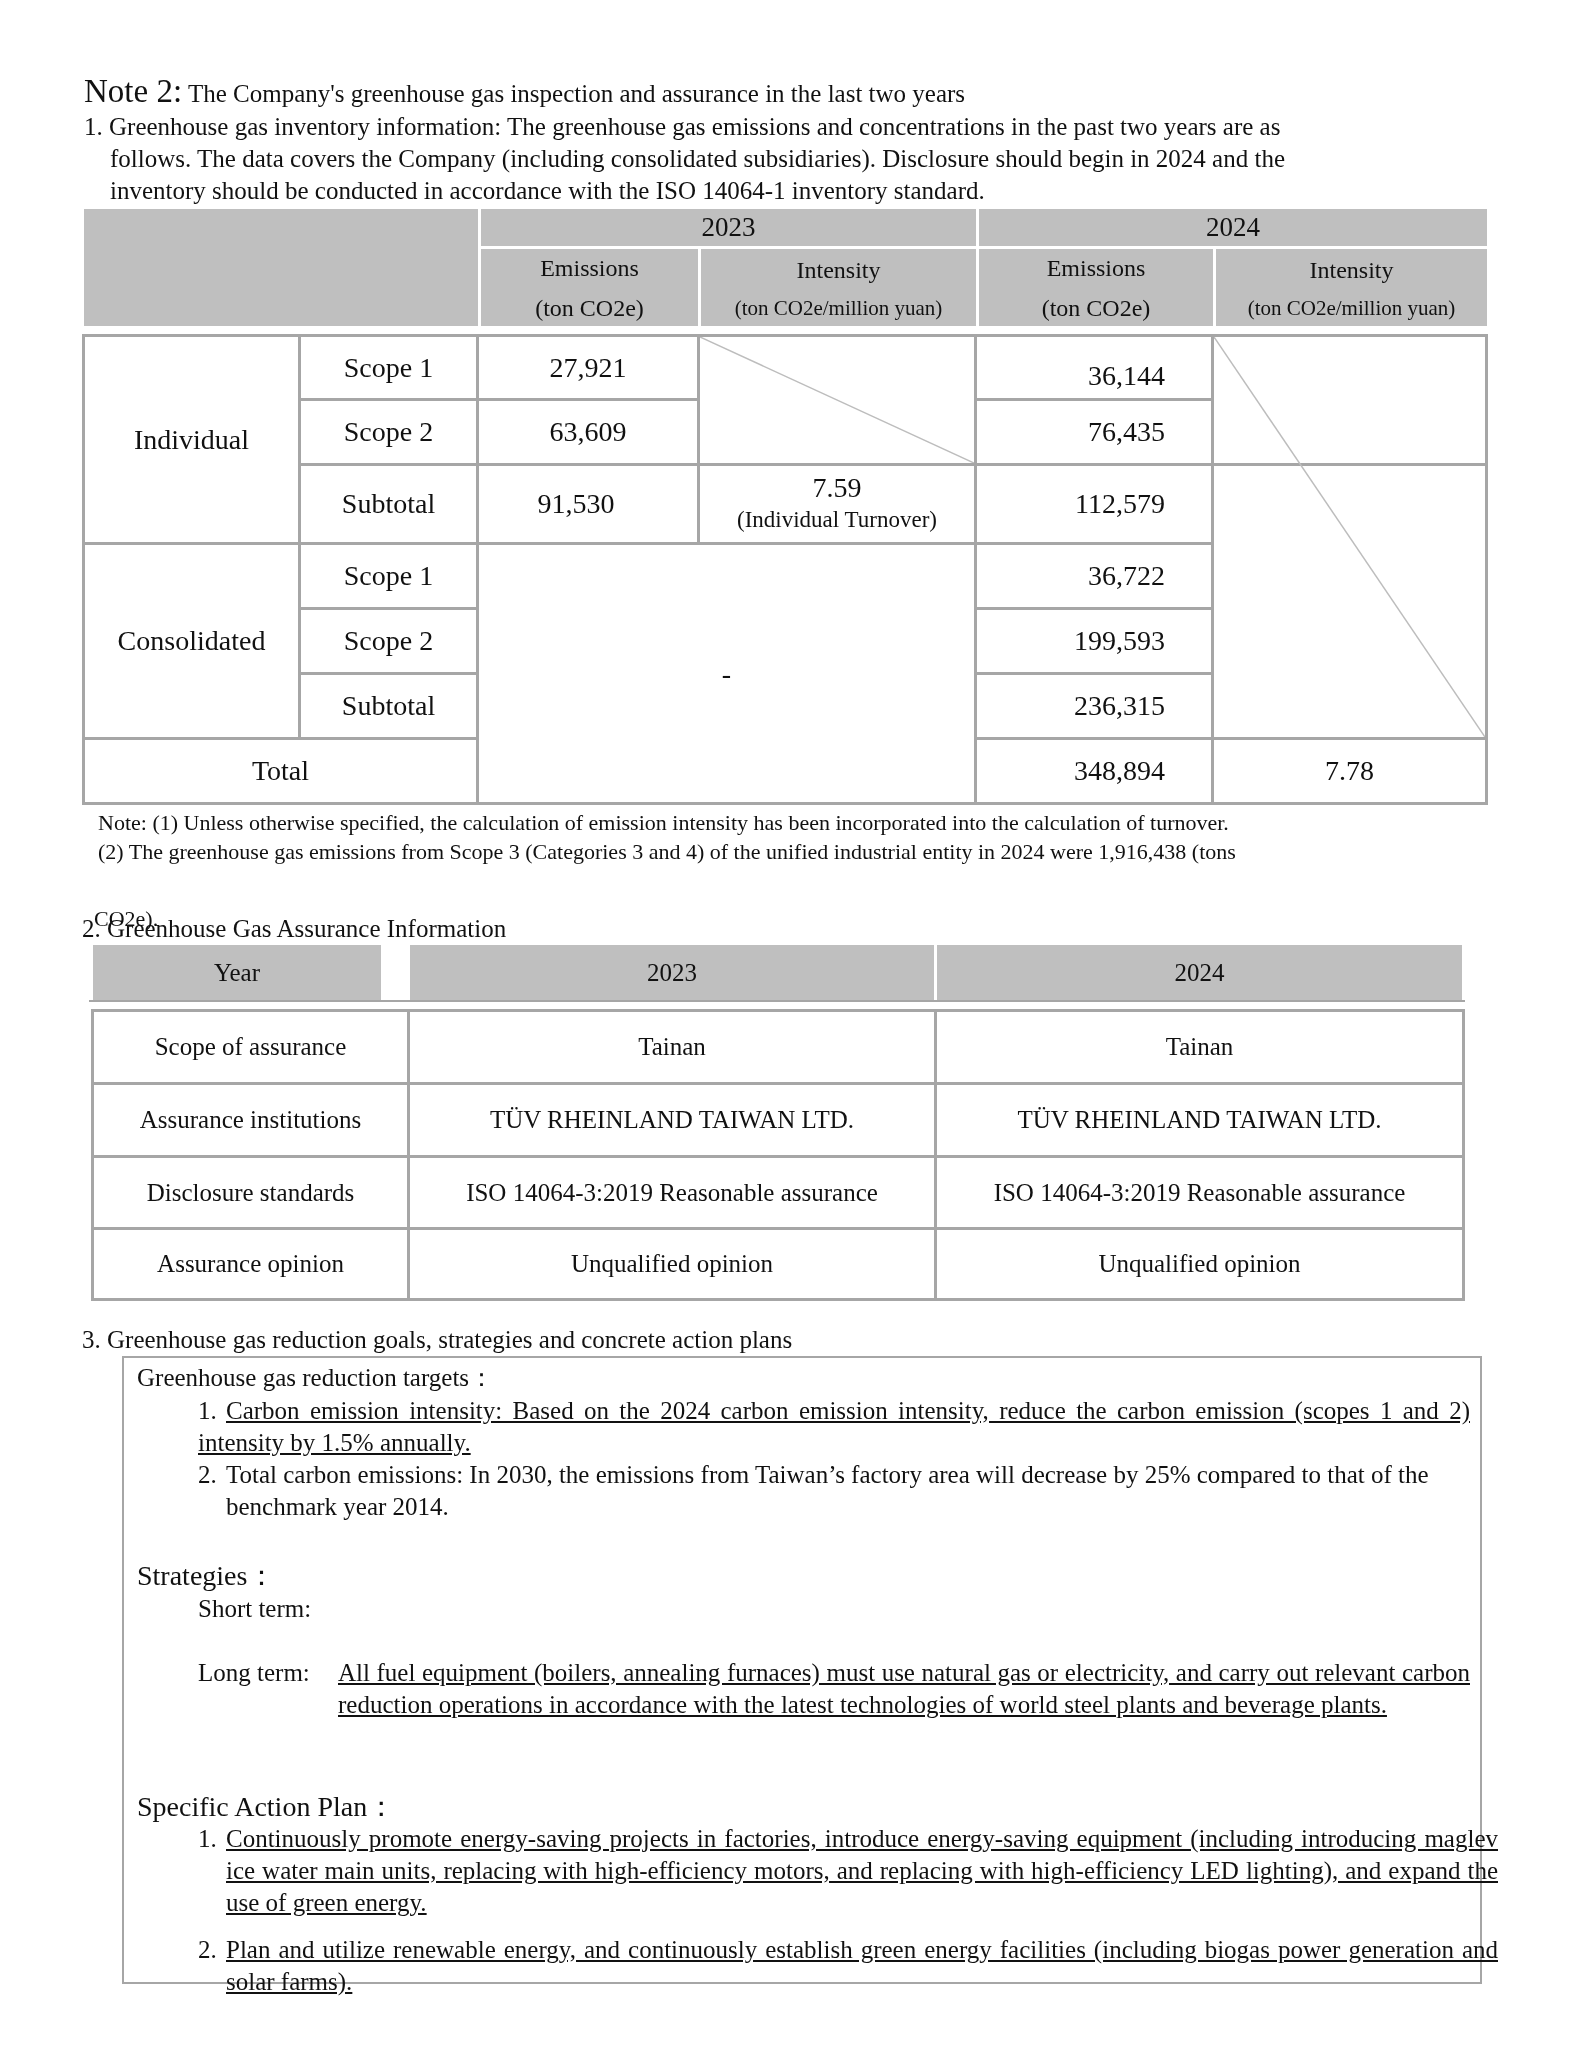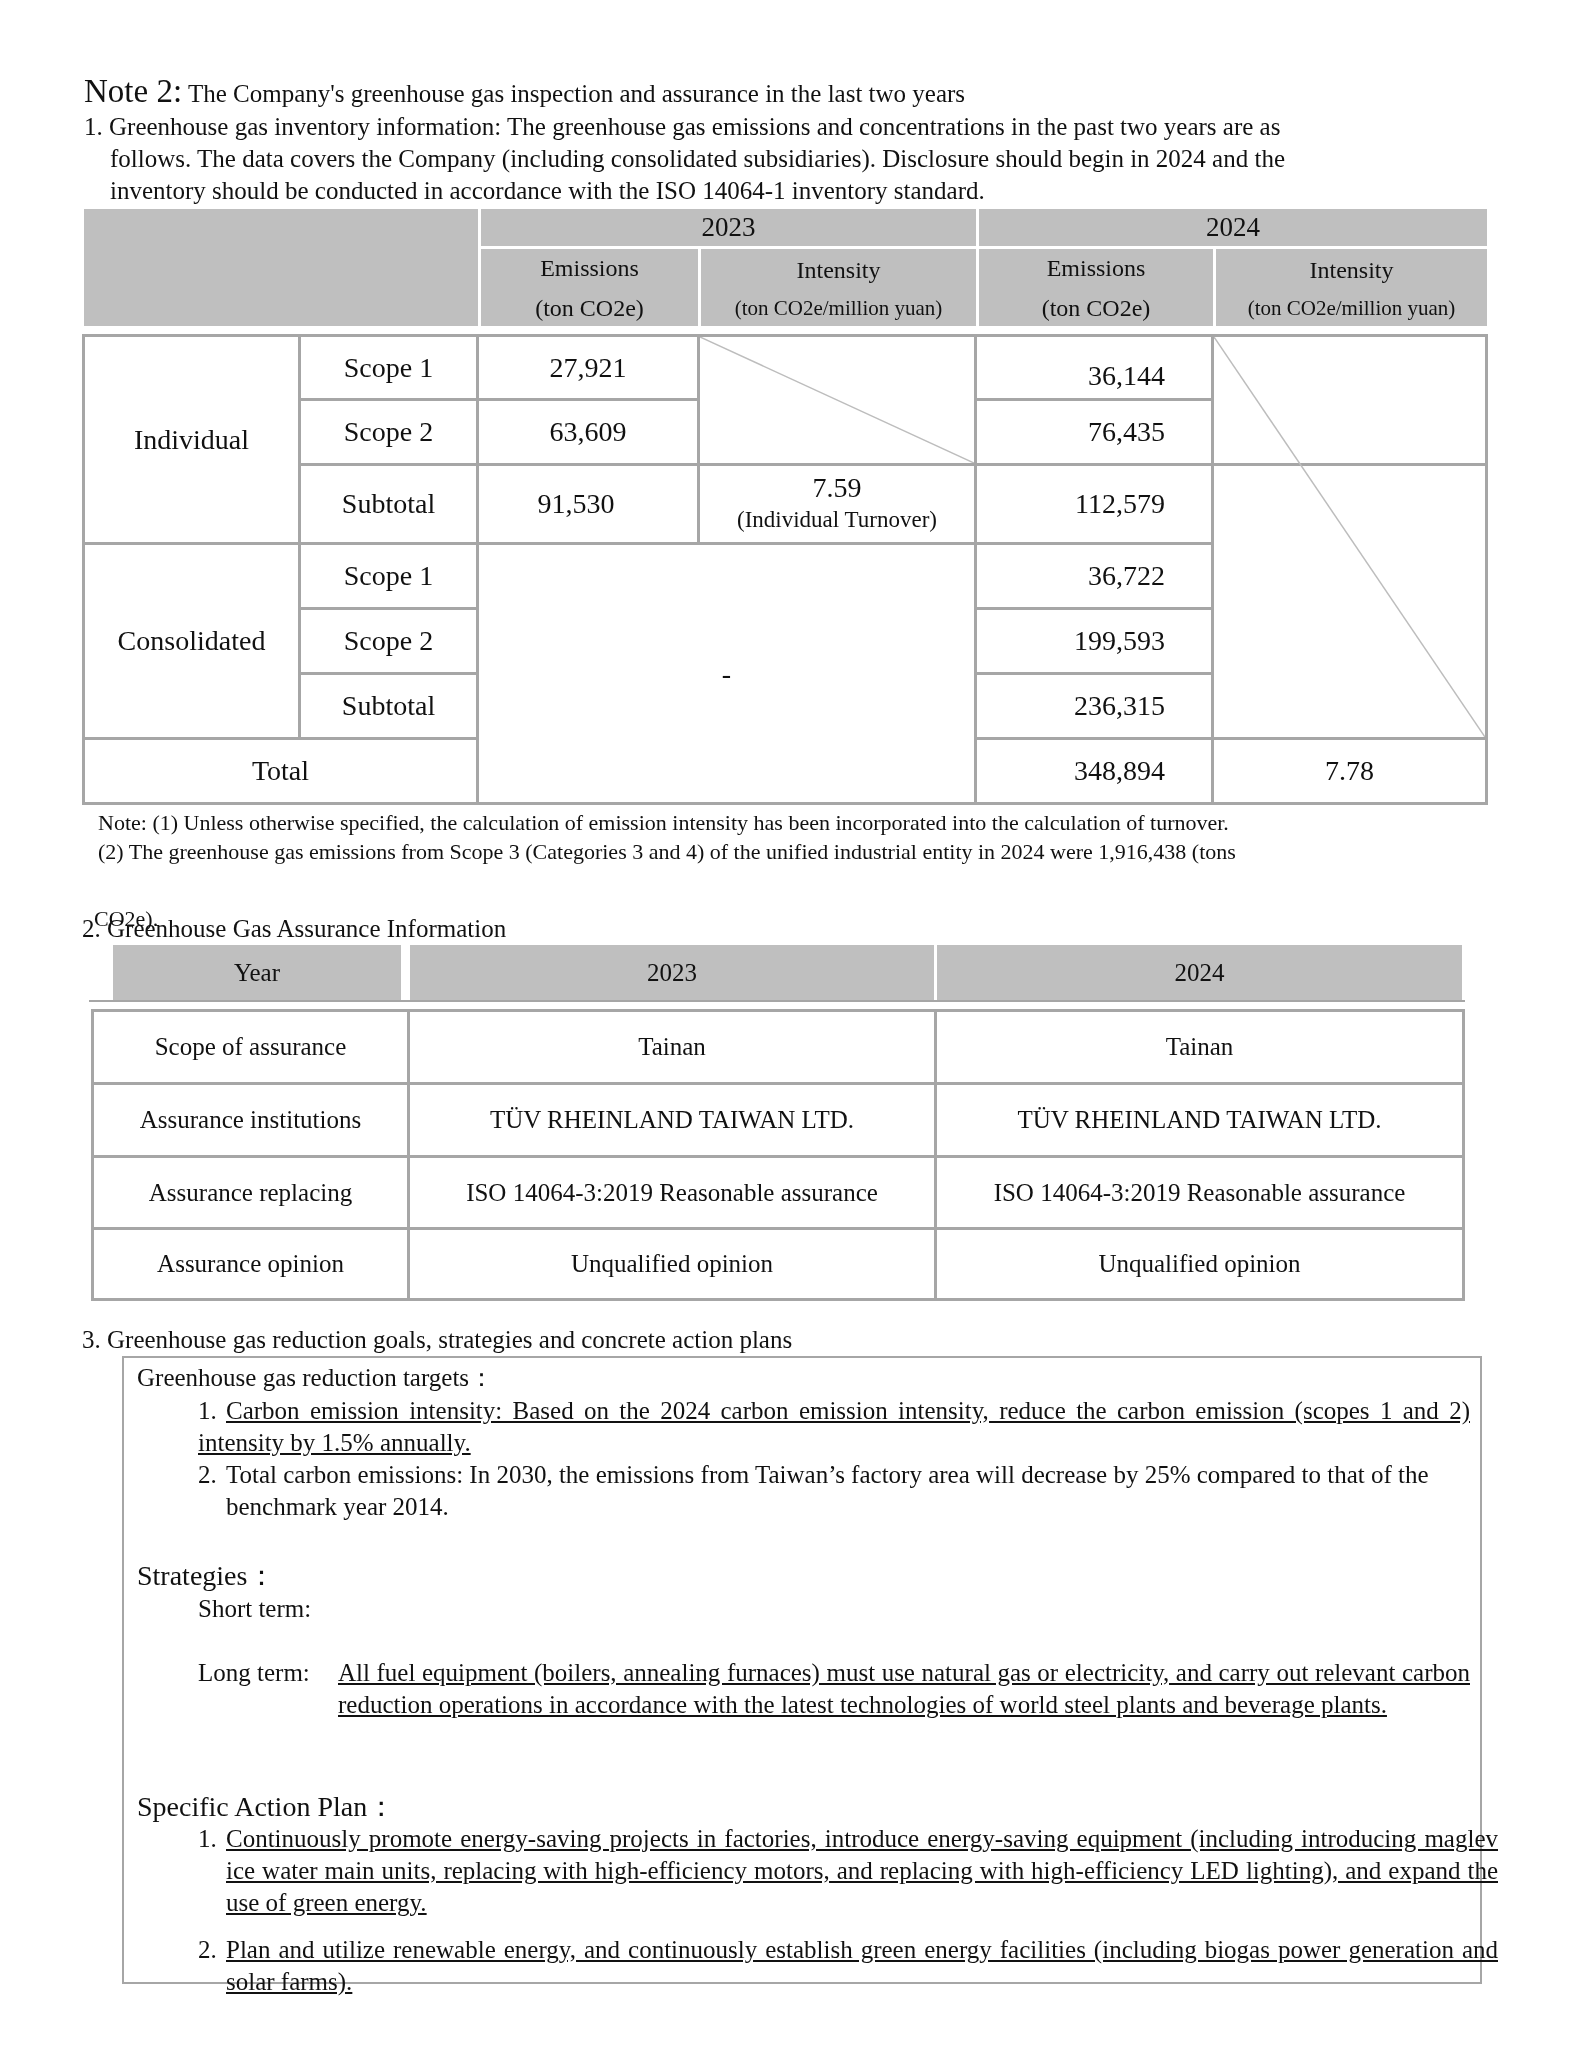--- a/index.html
+++ b/index.html
@@ -144,21 +144,21 @@
 </div>
 
 <div class="abs notes" style="left:98px; top:808px; white-space:nowrap;">Note: (1) Unless otherwise specified, the calculation of emission intensity has been incorporated into the calculation of turnover.</div>
 <div class="abs notes" style="left:98px; top:837px; white-space:nowrap;">(2) The greenhouse gas emissions from Scope 3 (Categories 3 and 4) of the unified industrial entity in 2024 were 1,916,438 (tons</div>
 <div class="abs notes" style="left:94px; top:866px; white-space:nowrap;margin-top:38px;">CO2e).</div>
 
 <div class="abs t" style="left:82px; top:913px;">2. Greenhouse Gas Assurance Information</div>
 
 <div>
 
-  <div class="ahdr" style="left:93px; top:945px; width:288px; height:55px;margin-left:20px;">Year</div>
+  <div class="ahdr" style="left:93px; top:945px; width:288px; height:55px;">Year</div>
   <div class="ahdr" style="left:410px; top:945px; width:524px; height:55px;">2023</div>
   <div class="ahdr" style="left:937px; top:945px; width:525px; height:55px;">2024</div>
   <div class="grid-line" style="left:89px; top:1000px; width:1376px; height:2px;"></div>
 
   <div class="grid-line" style="left:91px; top:1009px; width:1374px; height:3px;"></div>
   <div class="grid-line" style="left:91px; top:1082px; width:1374px; height:3px;"></div>
   <div class="grid-line" style="left:91px; top:1155px; width:1374px; height:3px;"></div>
   <div class="grid-line" style="left:91px; top:1227px; width:1374px; height:3px;"></div>
   <div class="grid-line" style="left:91px; top:1298px; width:1374px; height:3px;"></div>
   <div class="grid-line" style="left:91px; top:1009px; width:3px; height:292px;"></div>
@@ -167,21 +167,21 @@
   <div class="grid-line" style="left:1462px; top:1009px; width:3px; height:292px;"></div>
 
   <div class="ac" style="left:94px; top:1012px; width:313px; height:70px;">Scope of assurance</div>
   <div class="ac" style="left:410px; top:1012px; width:524px; height:70px;">Tainan</div>
   <div class="ac" style="left:937px; top:1012px; width:525px; height:70px;">Tainan</div>
 
   <div class="ac" style="left:94px; top:1085px; width:313px; height:70px;">Assurance institutions</div>
   <div class="ac" style="left:410px; top:1085px; width:524px; height:70px;">TÜV RHEINLAND TAIWAN LTD.</div>
   <div class="ac" style="left:937px; top:1085px; width:525px; height:70px;">TÜV RHEINLAND TAIWAN LTD.</div>
 
-  <div class="ac" style="left:94px; top:1158px; width:313px; height:69px;">Assurance replacing</div>
+  <div class="ac" style="left:94px; top:1158px; width:313px; height:69px;">Disclosure standards</div>
   <div class="ac" style="left:410px; top:1158px; width:524px; height:69px;">ISO 14064-3:2019 Reasonable assurance</div>
   <div class="ac" style="left:937px; top:1158px; width:525px; height:69px;">ISO 14064-3:2019 Reasonable assurance</div>
 
   <div class="ac" style="left:94px; top:1230px; width:313px; height:68px;">Assurance opinion</div>
   <div class="ac" style="left:410px; top:1230px; width:524px; height:68px;">Unqualified opinion</div>
   <div class="ac" style="left:937px; top:1230px; width:525px; height:68px;">Unqualified opinion</div>
 </div>
 
 <div class="abs t" style="left:82px; top:1324px;">3. Greenhouse gas reduction goals, strategies and concrete action plans</div>
 

